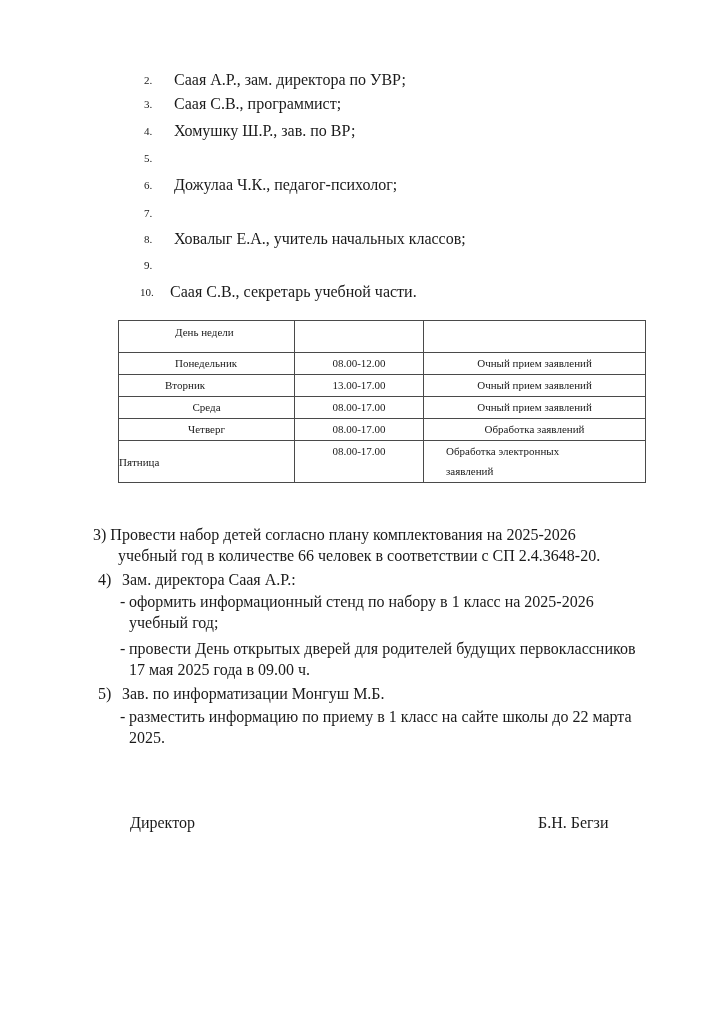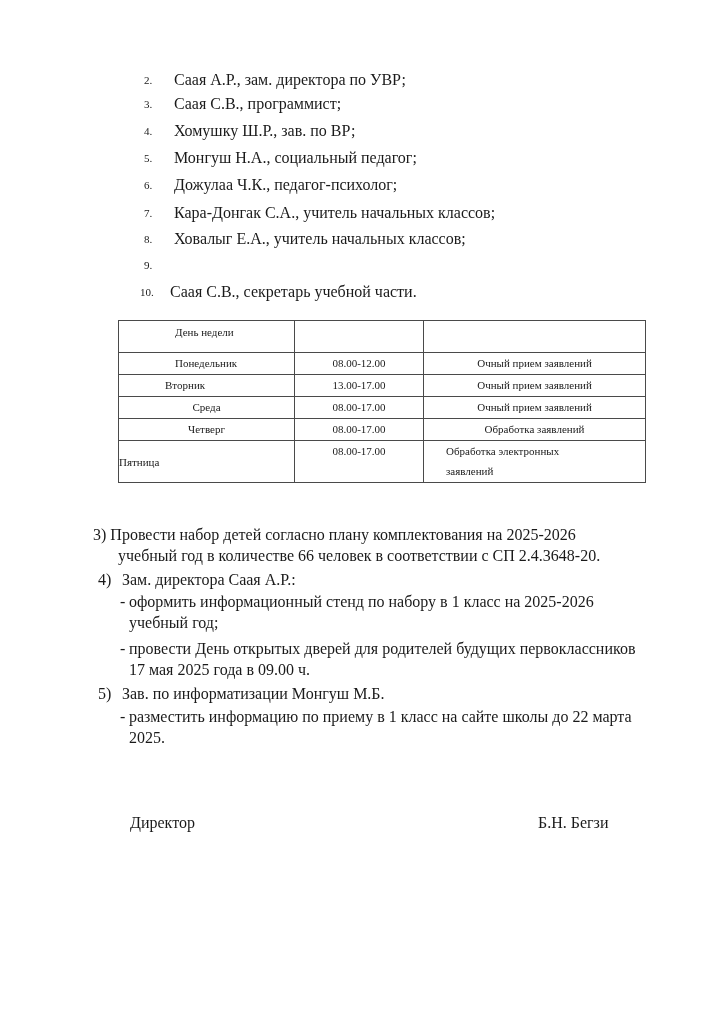--- a/index.html
+++ b/index.html
@@ -86,29 +86,27 @@
   <div class="member" style="top:93px;">
     <span class="num">3.</span>
     <span class="name">Саая С.В., программист;</span>
   </div>
   <div class="member" style="top:120px;">
     <span class="num">4.</span>
     <span class="name">Хомушку Ш.Р., зав. по ВР;</span>
   </div>
   <div class="member" style="top:147px;">
     <span class="num">5.</span>
-    <span class="name">Монгуш Н.А., социальный педагог;</span>
   </div>
   <div class="member" style="top:174px;">
     <span class="num">6.</span>
     <span class="name">Дожулаа Ч.К., педагог-психолог;</span>
   </div>
   <div class="member" style="top:202px;">
     <span class="num">7.</span>
-    <span class="name">Кара-Донгак С.А., учитель начальных классов;</span>
   </div>
   <div class="member" style="top:228px;">
     <span class="num">8.</span>
     <span class="name">Ховалыг Е.А., учитель начальных классов;</span>
   </div>
   <div class="member" style="top:254px;">
     <span class="num">9.</span>
   </div>
   <div class="member ten" style="top:281px;">
     <span class="num">10.</span>

